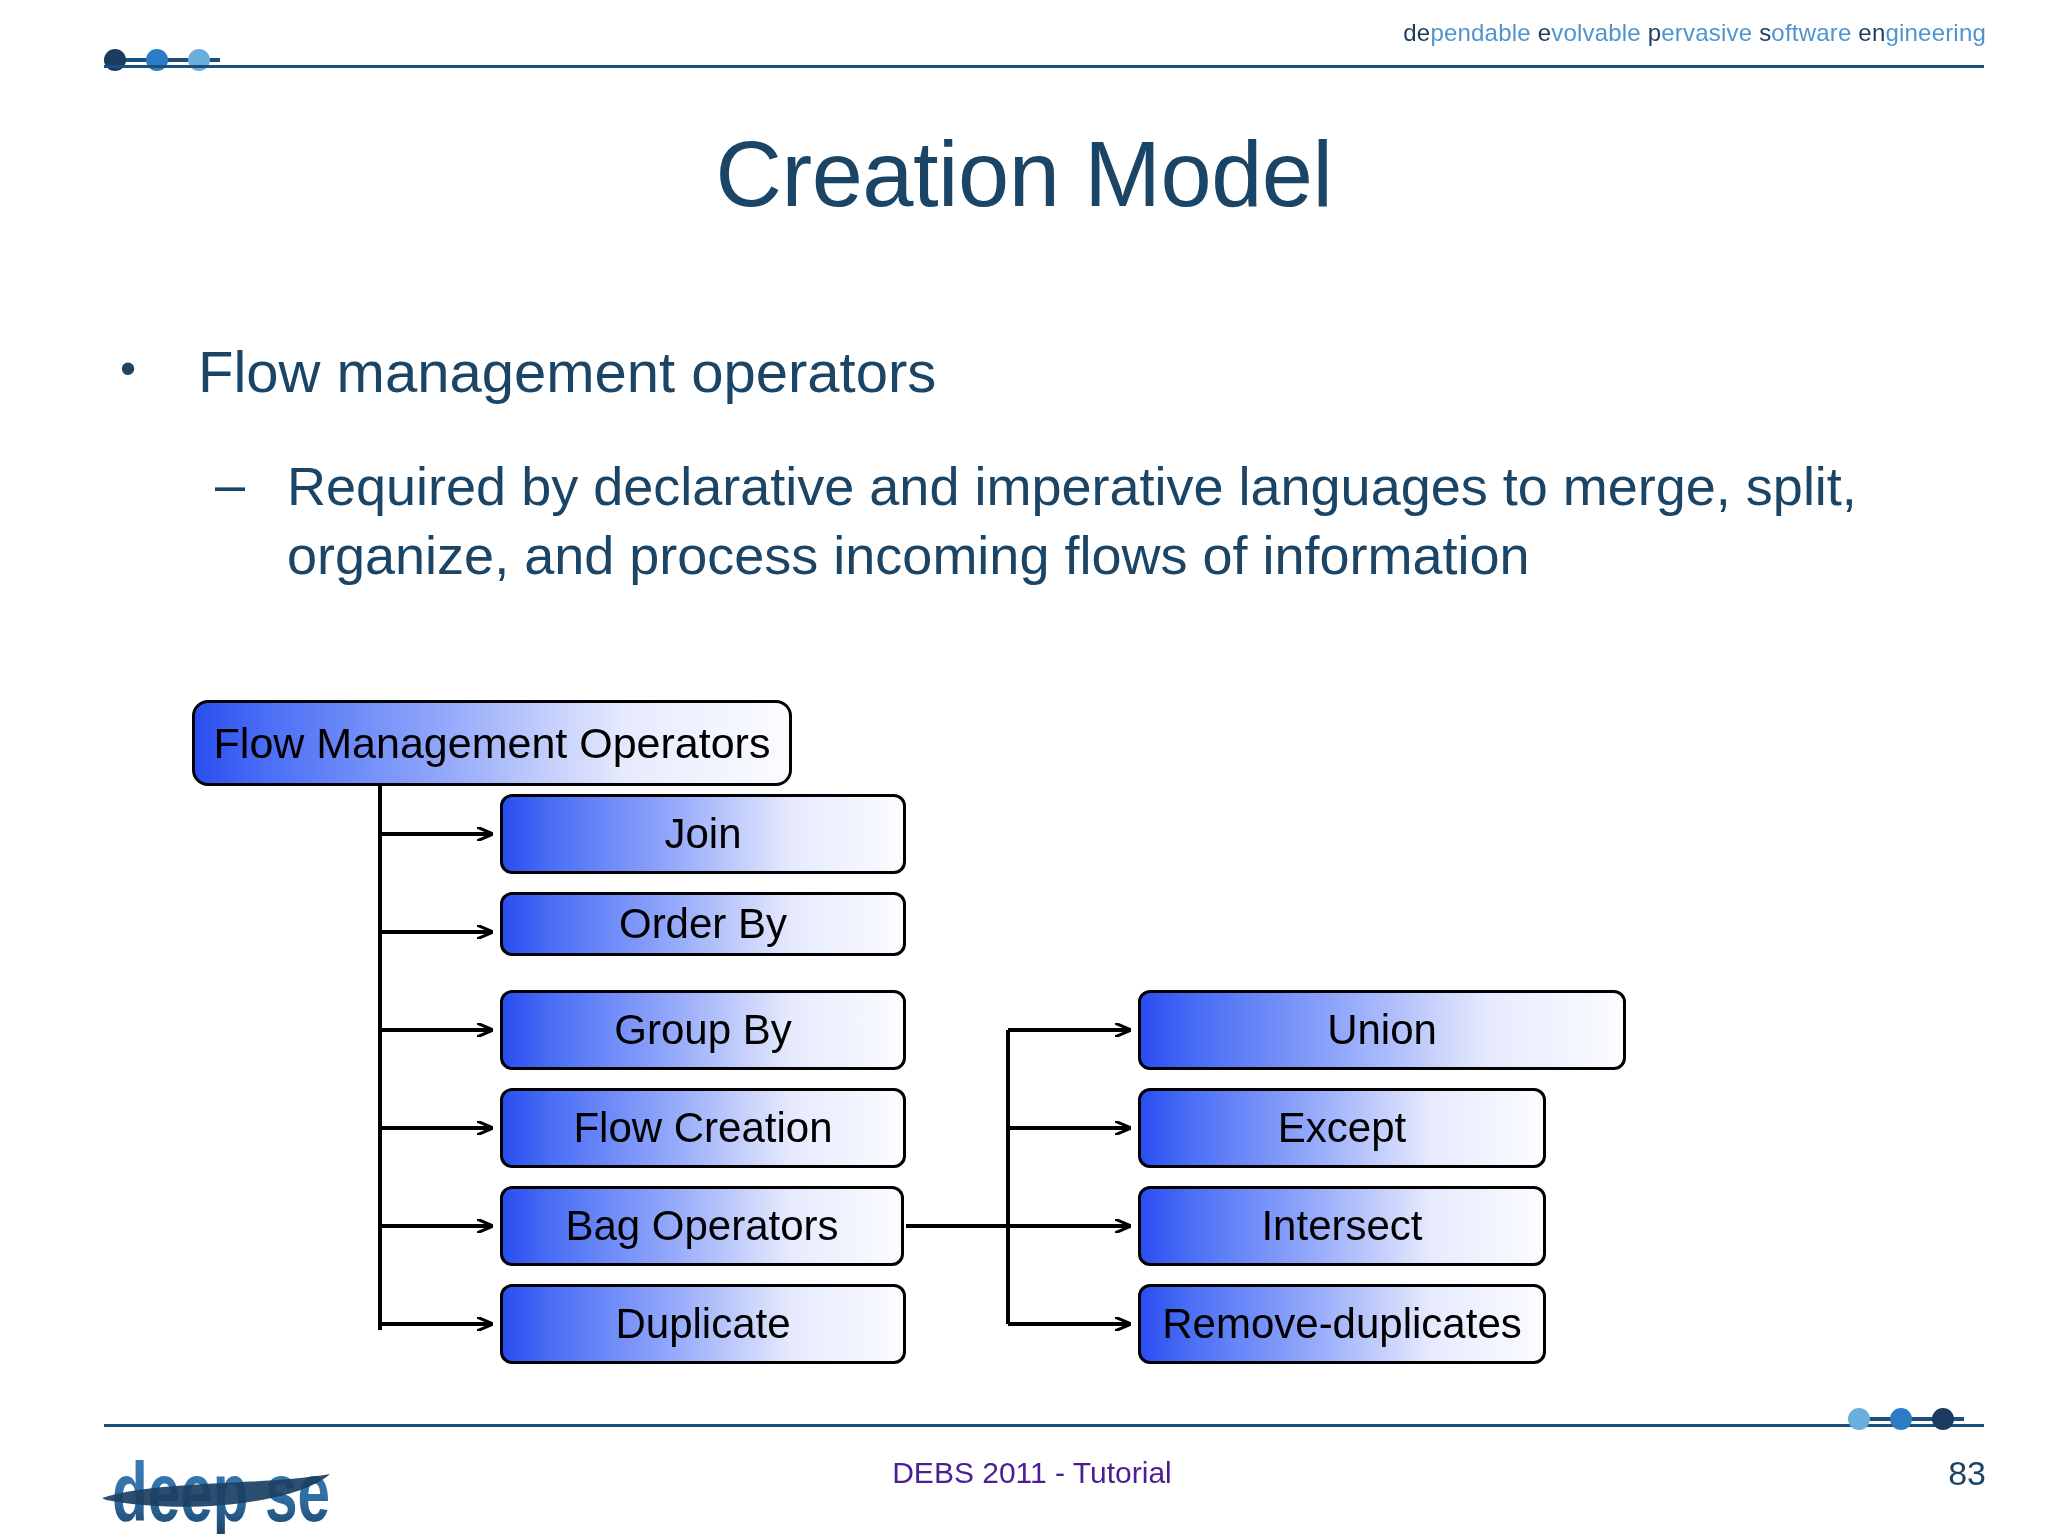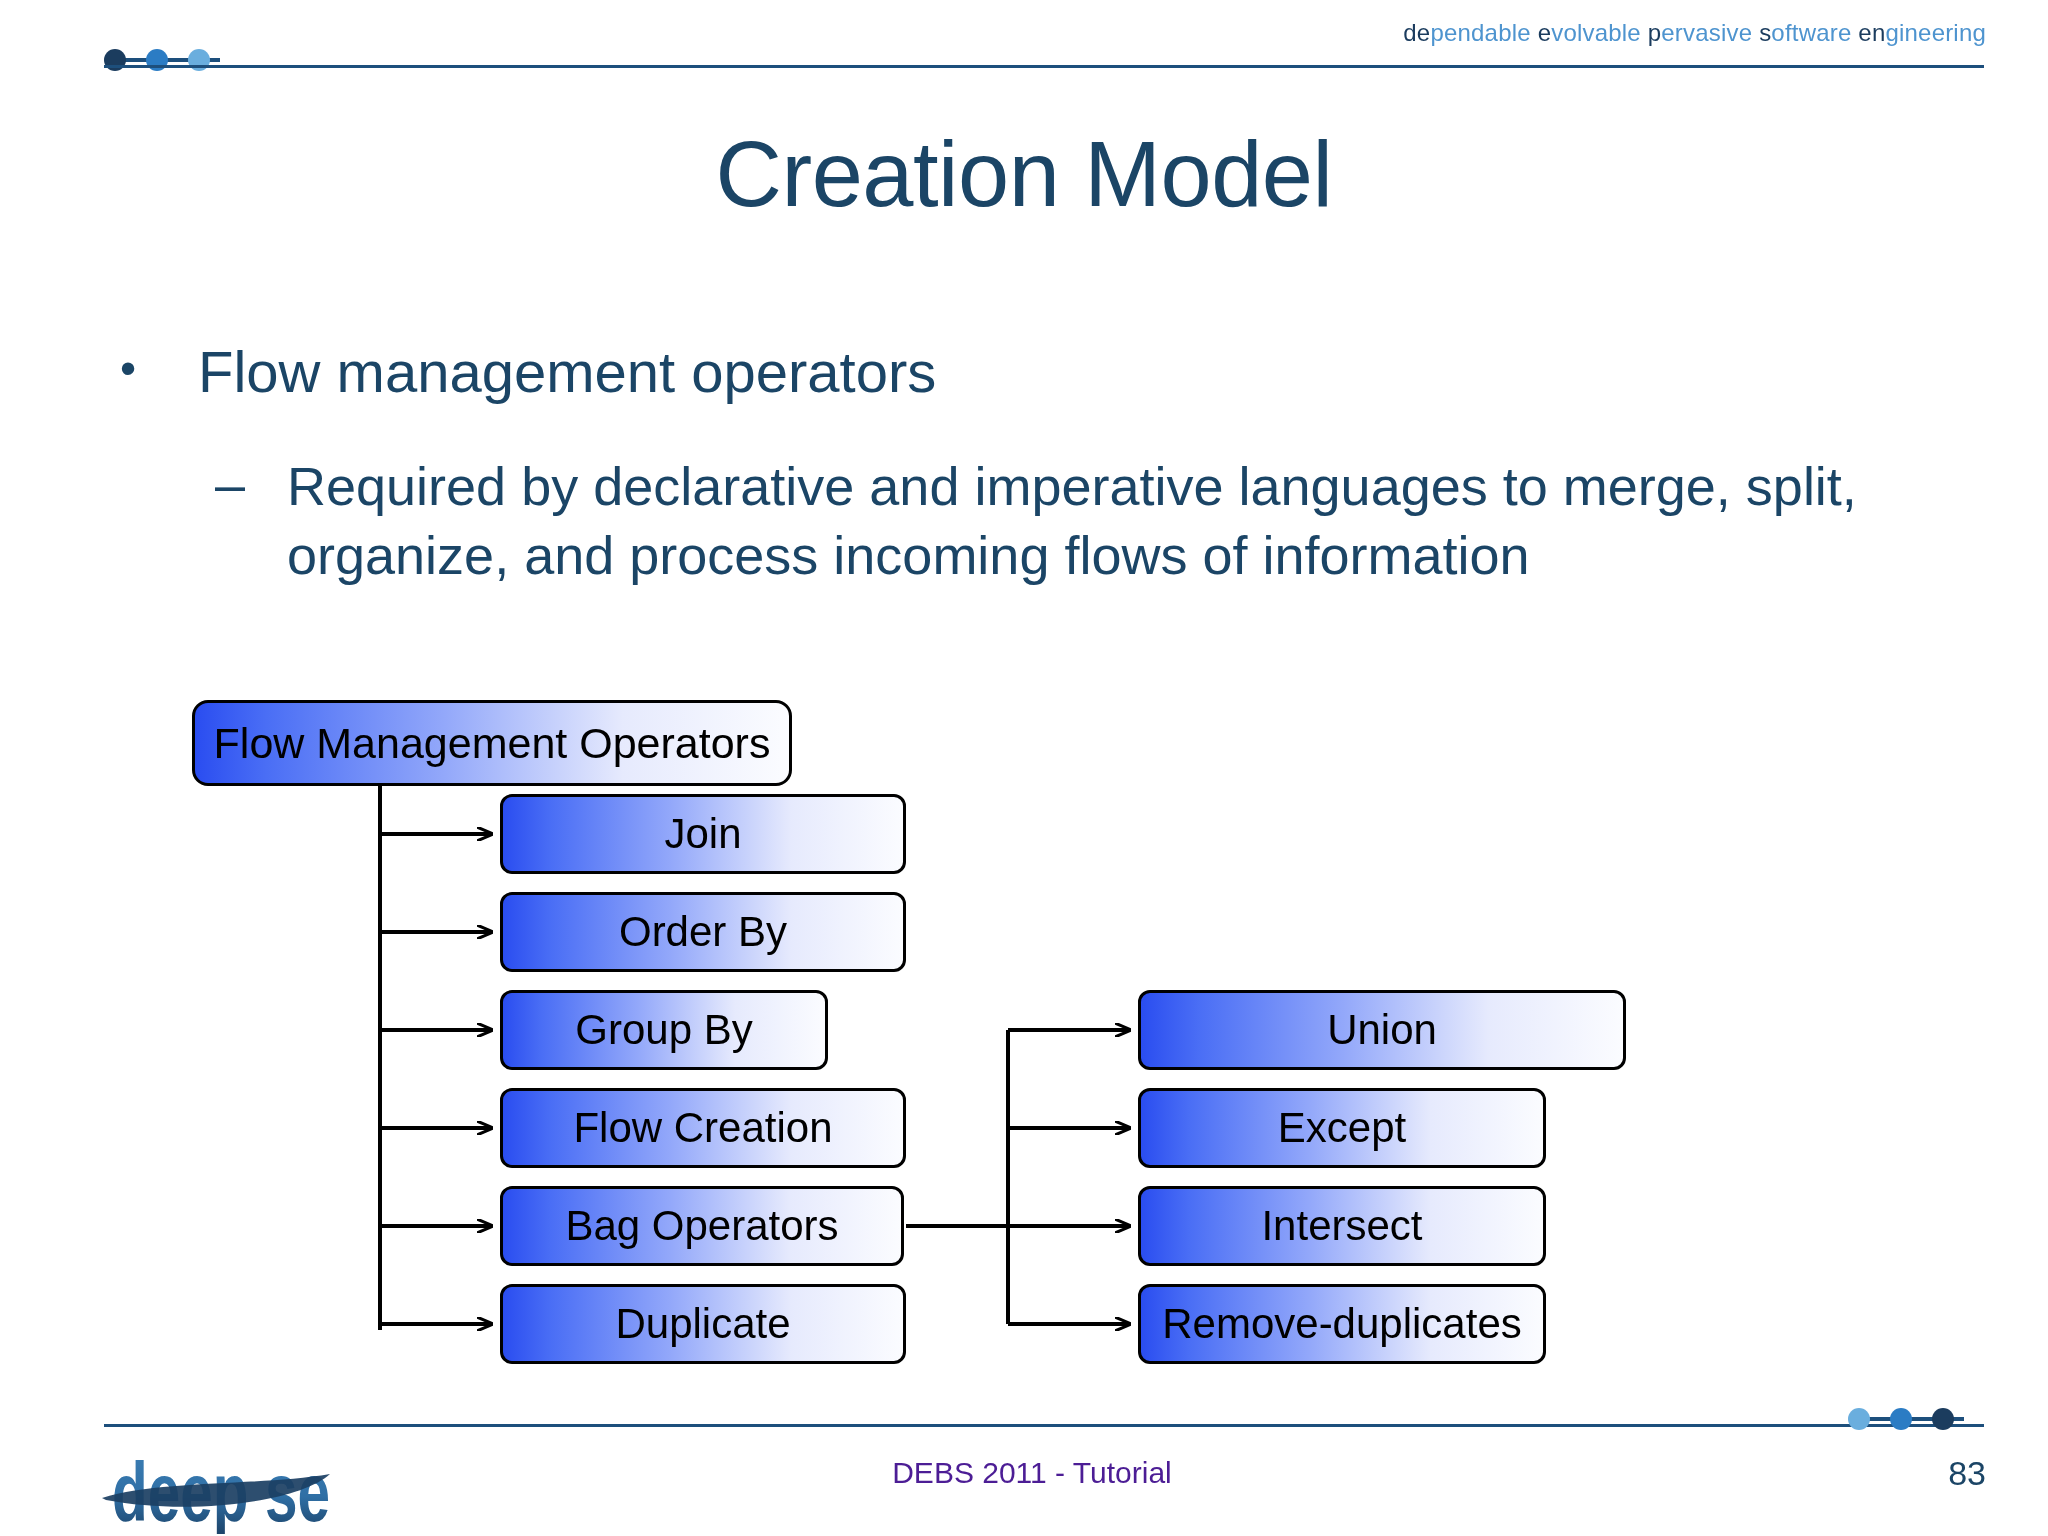--- a/index.html
+++ b/index.html
@@ -195,24 +195,24 @@
     <path d="M1008,1324 L1130,1324" stroke="#000" stroke-width="4" fill="none" marker-end="url(#arrowhead)"></path>
   </svg>
 
   <div class="node root" style="left:192px; top:700px; width:600px; height:86px;">
     <span>Flow Management Operators</span>
   </div>
 
   <div class="node" style="left:500px; top:794px; width:406px; height:80px;">
     <span>Join</span>
   </div>
-  <div class="node" style="left:500px; top:892px; width:406px; height:80px;text-align:right;">
+  <div class="node" style="left:500px; top:892px; width:406px; height:64px;text-align:right;">
     <span>Order By</span>
   </div>
-  <div class="node" style="left:500px; top:990px; width:328px; height:80px;">
+  <div class="node" style="left:500px; top:990px; width:406px; height:80px;">
     <span>Group By</span>
   </div>
   <div class="node" style="left:500px; top:1088px; width:406px; height:80px;">
     <span>Flow Creation</span>
   </div>
   <div class="node" style="left:500px; top:1186px; width:404px; height:80px;">
     <span>Bag Operators</span>
   </div>
   <div class="node" style="left:500px; top:1284px; width:406px; height:80px;">
     <span>Duplicate</span>

